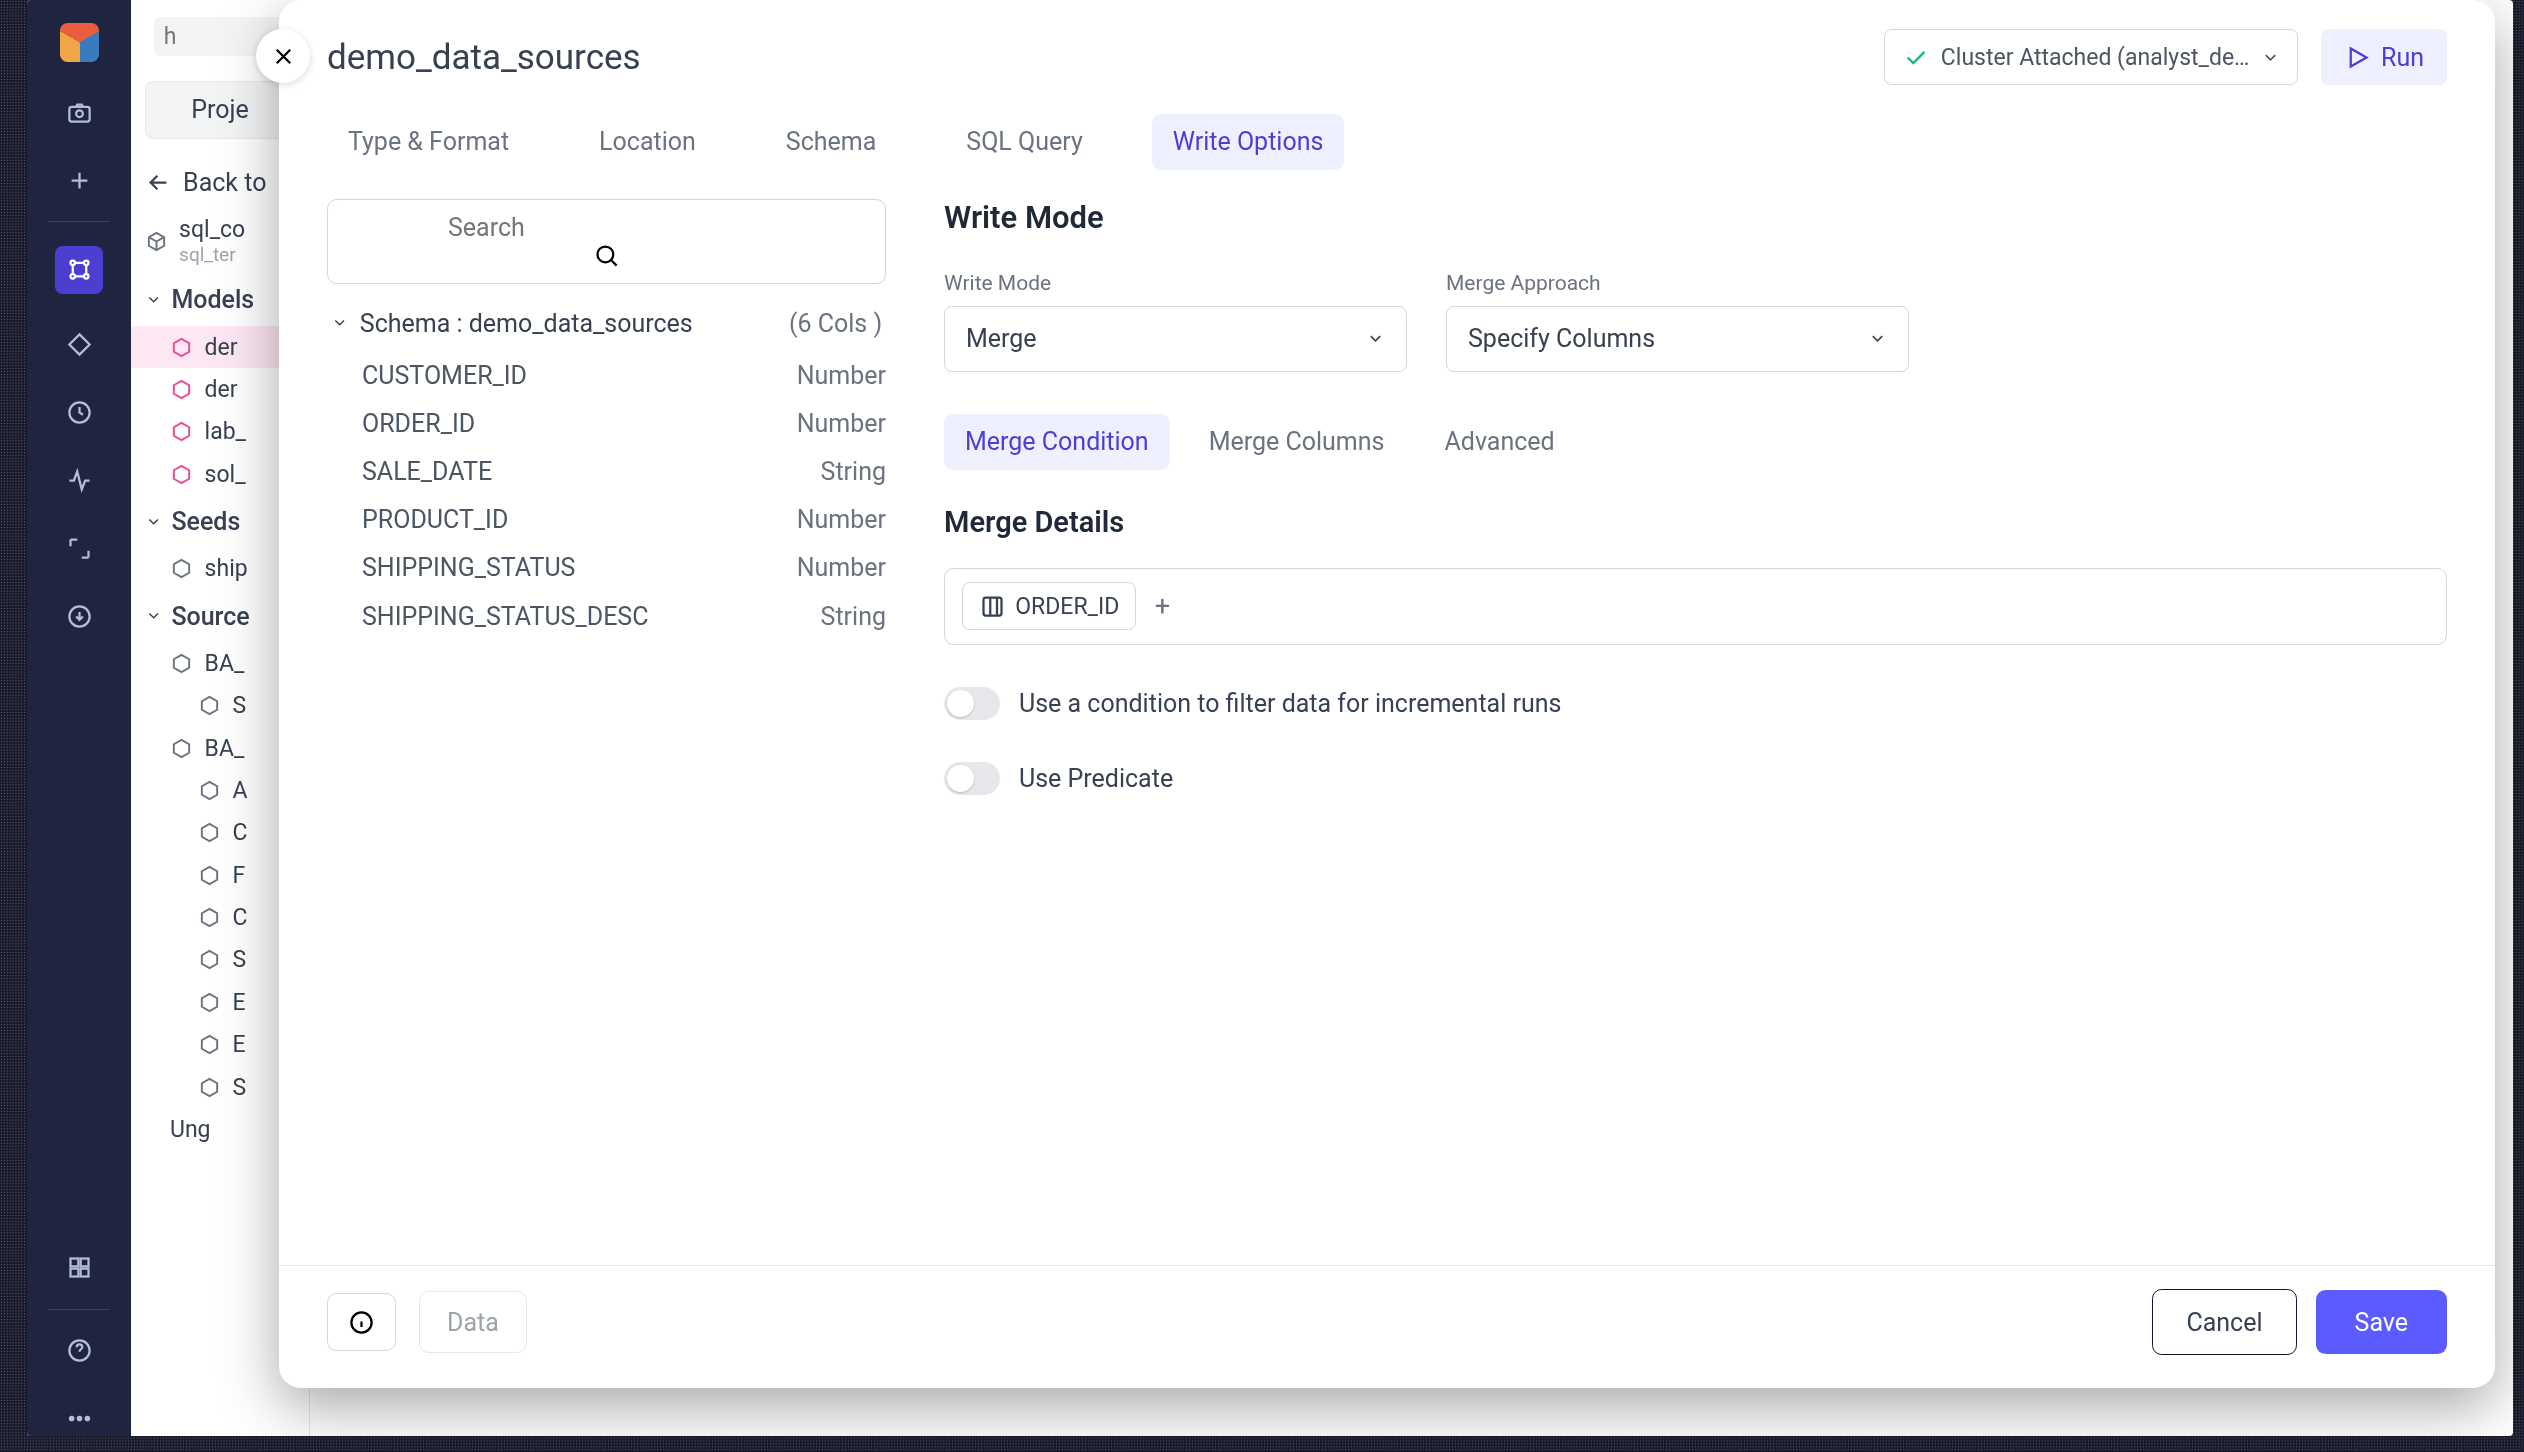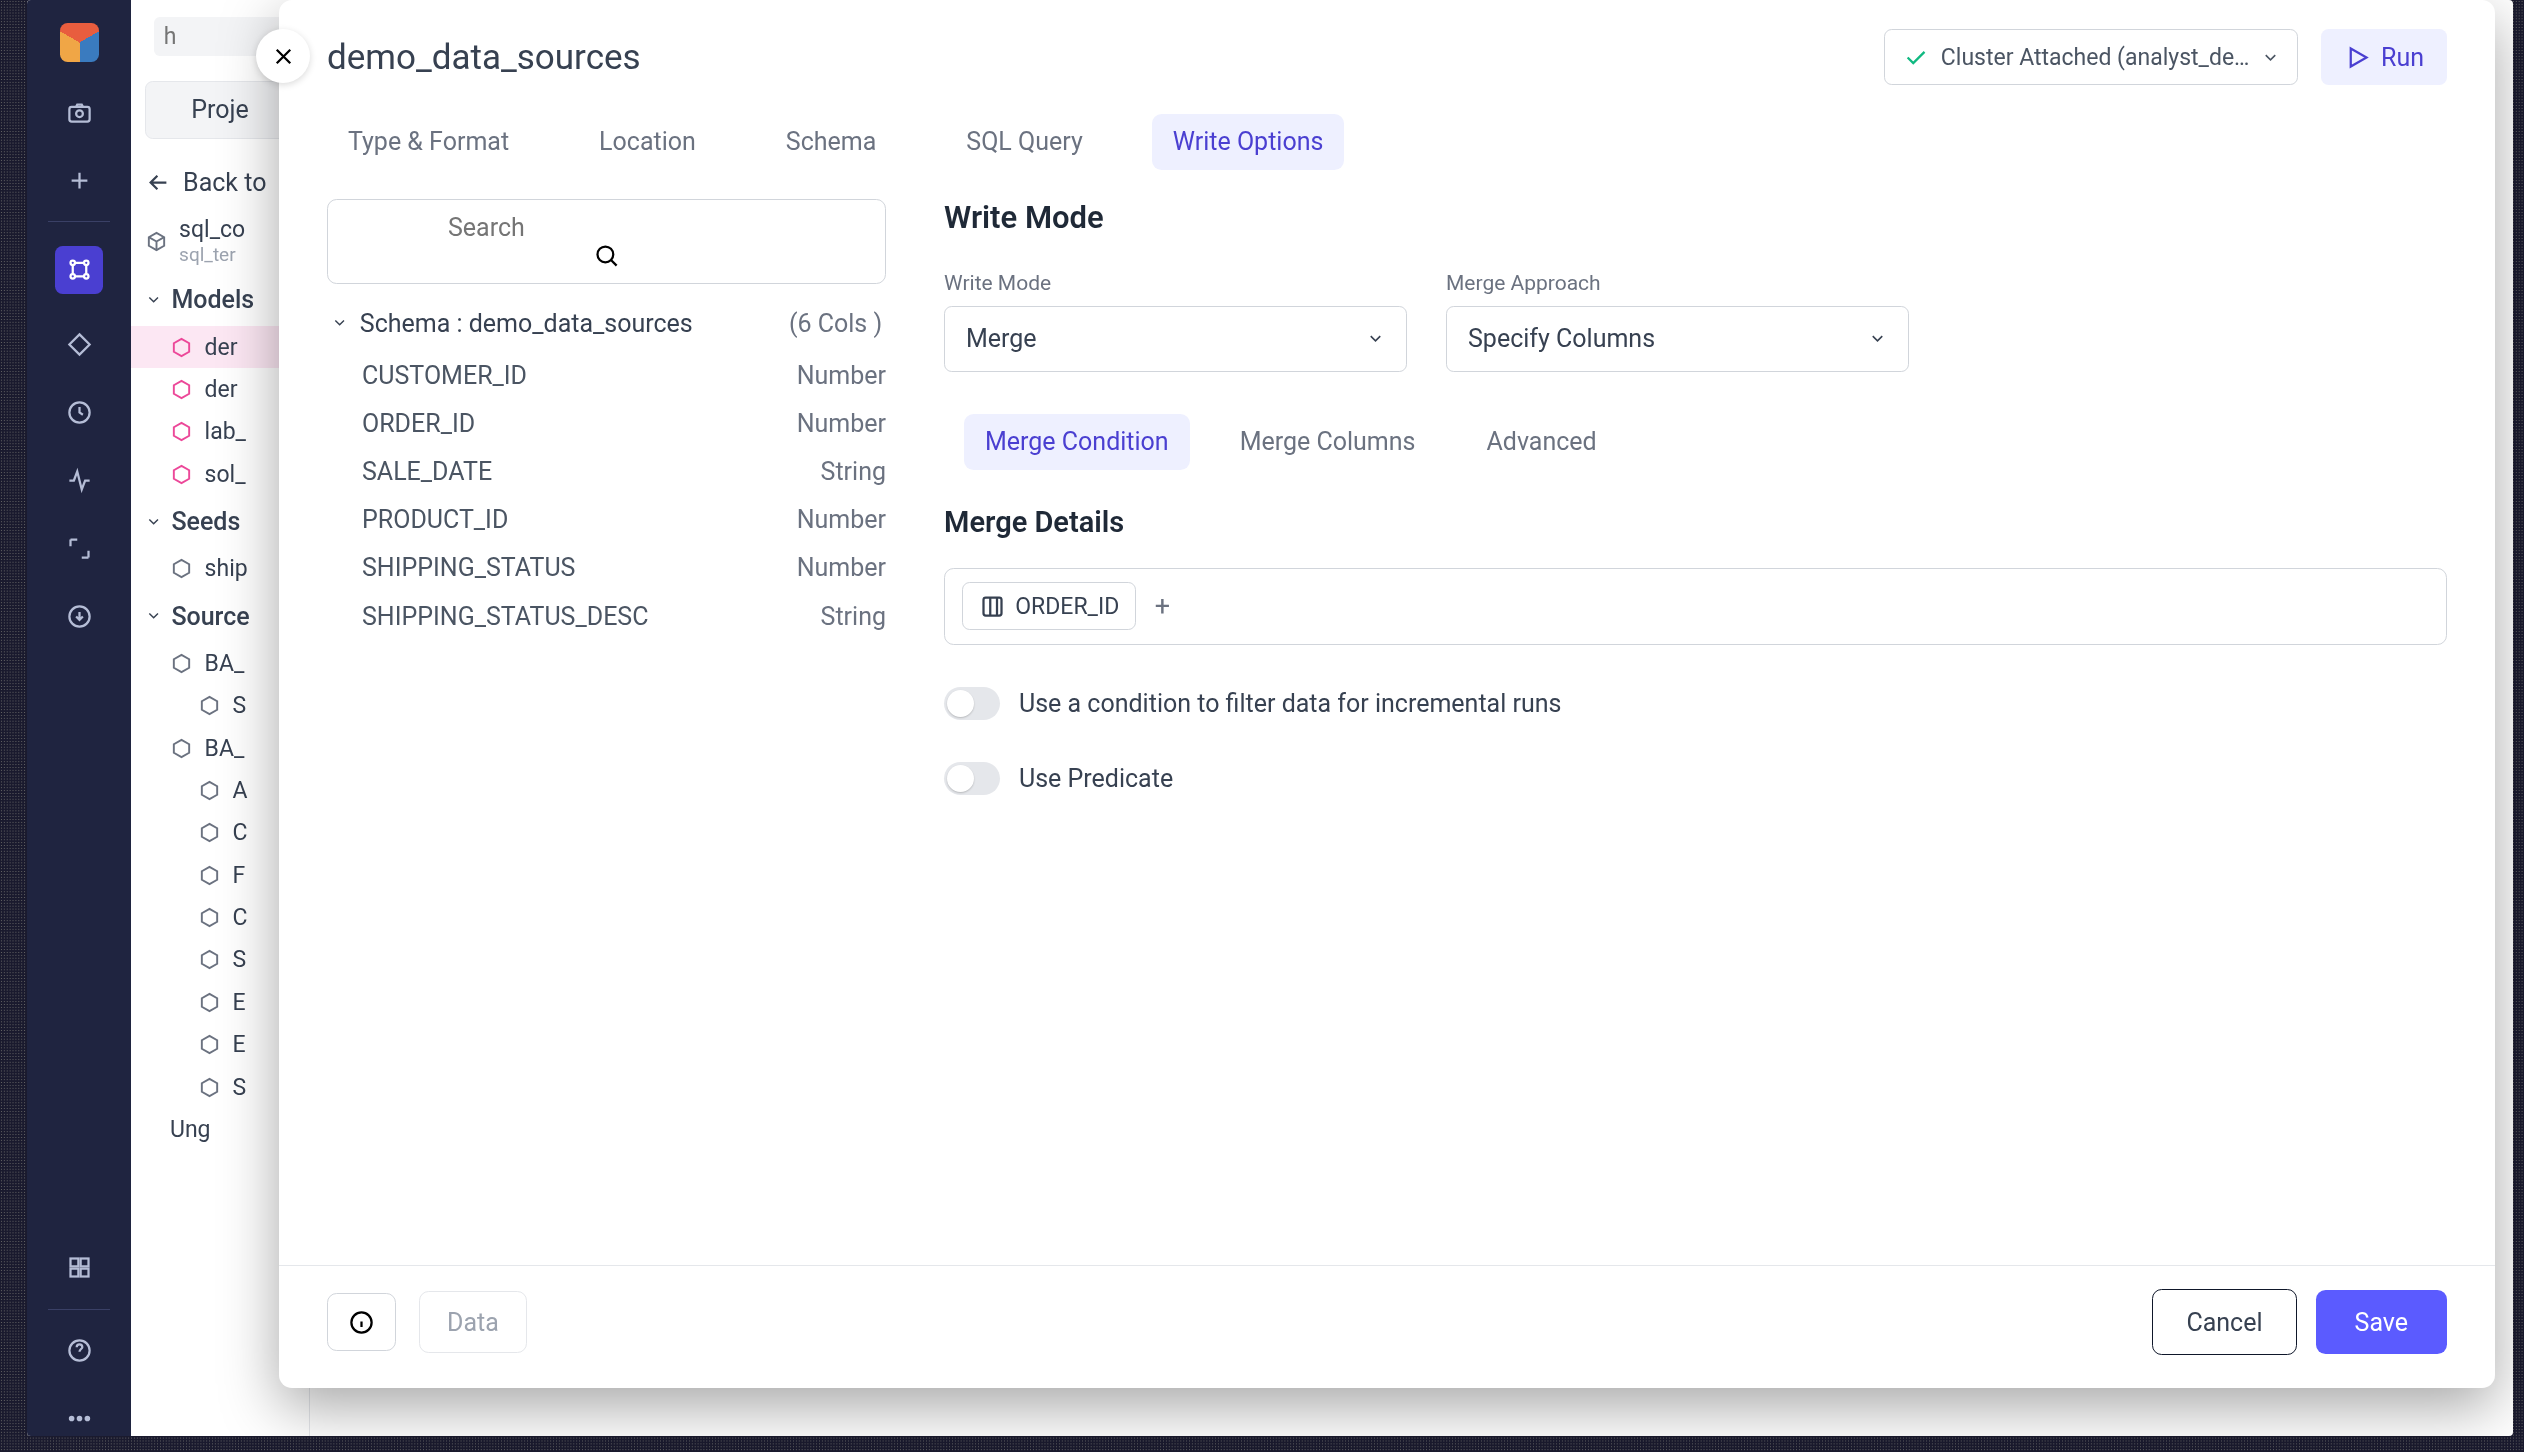--- a/index.html
+++ b/index.html
@@ -1,19 +1,19 @@
 <!DOCTYPE html>
 <html><head>
   <meta charset="utf-8">
   <style>
     * { margin:0; padding:0; box-sizing:border-box; font-family:-apple-system,BlinkMacSystemFont,"Segoe UI",Roboto,sans-serif; }
     body { background:#1a1a2e radial-gradient(circle,#666 0.5px,transparent 0.5px); background-size:2.9px 2.9px; width:2525px; height:1452px; position:relative; }
 
     .app   { position:absolute; left:27px; top:0;   width:2486px; height:1436px; background:#fff; border-radius:3.9px; overflow:hidden; display:flex; }
-    .modal { position:absolute; left:279px; top:0;  width:2216px; height:1388px; background:#fff; border-radius:13px; box-shadow:0 19px 58px rgba(0,0,0,.35); z-index:10; display:flex; flex-direction:column; }
+    .modal { position:absolute; left:279px; top:0;  width:2216px; height:1388px; background:#fff; border-radius:22px; box-shadow:0 19px 58px rgba(0,0,0,.35); z-index:10; display:flex; flex-direction:column; }
 
     .left-rail { width:104px; background:#1f2440; display:flex; flex-direction:column; align-items:center; padding-top:23px; gap:33px; }
     .left-rail .logo { width:39px; height:39px; border-radius:7.7px; background:conic-gradient(#e85d3e 0 60deg,#3a7bbf 60deg 180deg,#f0a646 180deg 300deg,#e85d3e 300deg 360deg); }
     .rail-icon { width:35px; height:35px; display:flex; align-items:center; justify-content:center; color:#b5bdd6; cursor:pointer; }
     .rail-icon.active { background:#4a3fd1; border-radius:7.7px; width:48px; height:48px; color:#fff; }
     .rail-sep { height:1px; width:60%; background:#3a4066; margin:-9.6px 0; }
     .rail-spacer { flex:1; }
 
     .side-tree { width:179px; border-right:1px solid #e5e7eb; background:#fff; display:flex; flex-direction:column; font-size:23px; color:#374151; }
     .side-top { padding:17.3px 13.5px; display:flex; align-items:center; gap:9.6px; }
@@ -52,21 +52,21 @@
     .schema-row { display:flex; justify-content:space-between; padding:9.6px 0 9.6px 35px; font-size:25px; color:#4b5563; }
     .schema-row span:last-child { color:#6b7280; }
 
     .right-col { flex:1; }
     .h2 { font-size:31px; color:#1f2937; font-weight:600; margin-bottom:35px; }
     .field-row { display:flex; gap:39px; margin-bottom:42px; }
     .field { display:flex; flex-direction:column; gap:11.6px; width:463px; }
     .field label { font-size:21px; color:#6b7280; }
     .select { display:flex; align-items:center; justify-content:space-between; border:1px solid #d1d5db; border-radius:7.7px; padding:17.3px 21px; font-size:25px; color:#374151; cursor:pointer; }
 
-    .subtabs { display:flex; gap:29px; margin-bottom:35px;margin-left:20px; }
+    .subtabs { display:flex; gap:18px; margin-bottom:35px; }
     .subtabs .stab { padding:13.5px 21px; font-size:25px; color:#6b7280; border-radius:9.6px; cursor:pointer; }
     .subtabs .stab.active { background:#eef0ff; color:#4a3fd1; }
 
     .h3 { font-size:29px; font-weight:600; color:#1f2937; margin-bottom:29px; }
     .label-line { display:flex; align-items:center; gap:11.6px; font-size:23px; color:#374151; margin-bottom:15.4px; }
     .label-line svg { color:#6b7280; }
     .key-box { border:1px solid #d1d5db; border-radius:9.6px; padding:13.5px 17.3px; display:flex; align-items:center; gap:19px; }
     .key-chip { display:flex; align-items:center; gap:9.6px; border:1px solid #d1d5db; border-radius:7.7px; padding:9.6px 15.4px; font-size:23px; color:#374151; }
     .plus { color:#6b7280; font-size:27px; cursor:pointer; }
 

